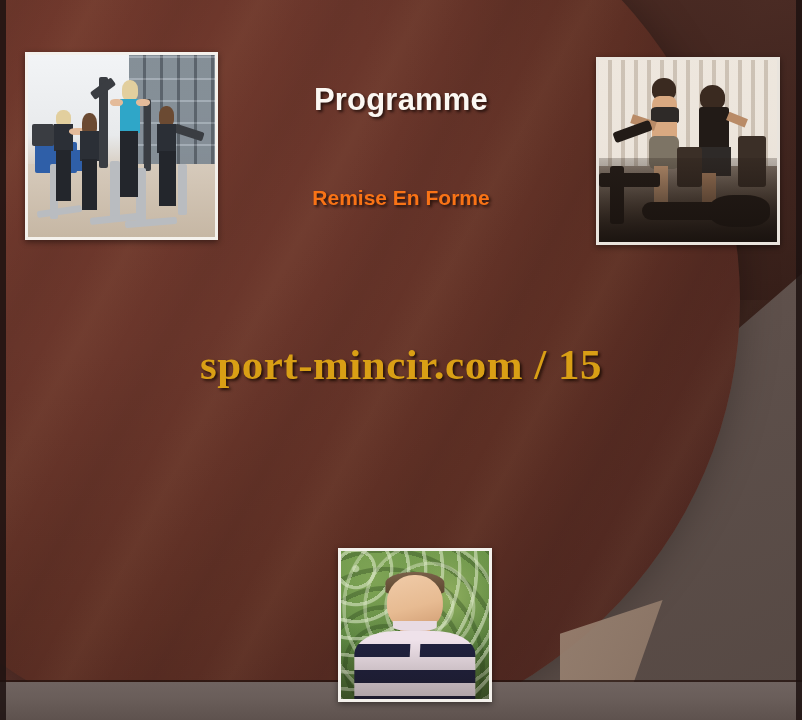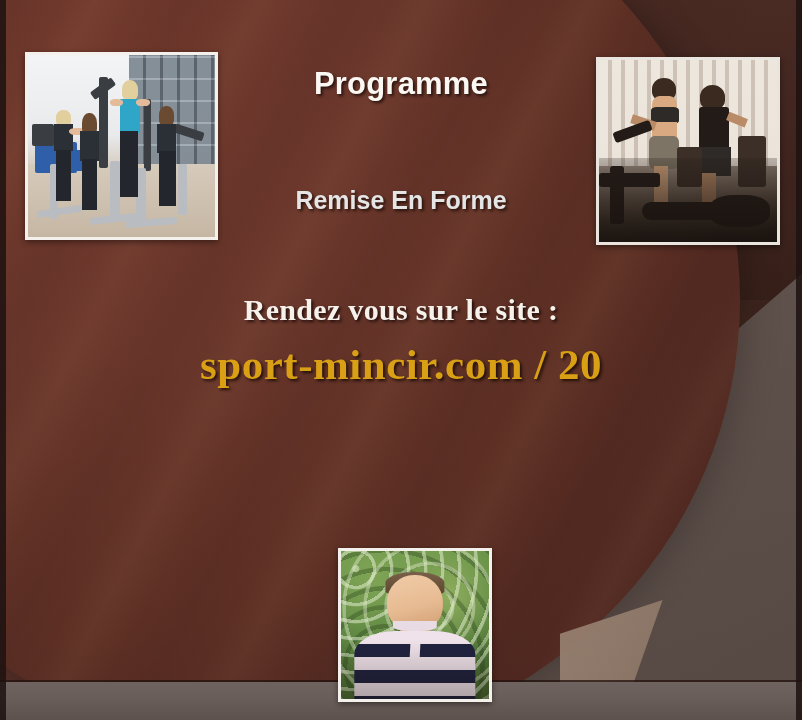--- a/index.html
+++ b/index.html
@@ -320,29 +320,29 @@
   }
 
   .headline {
     font-family: "Liberation Sans", sans-serif;
     font-weight: bold;
     color: #fbf7f2;
     font-size: 31px;
     letter-spacing: 0.2px;
     text-shadow: 2px 2px 3px rgba(20, 8, 5, 0.75);
   }
-  #line-programme { top: 66px; }
+  #line-programme { top: 82px; }
   #line-de        { top: 139px; font-size: 28px; }
 
   #line-remise {
     top: 186px;
     font-family: "Liberation Sans", sans-serif;
     font-weight: bold;
-    font-size: 25px;
-    color: #e5e5e5;
+    font-size: 21px;
+    color: #f97316;
     text-shadow: 2px 2px 3px rgba(25, 10, 4, 0.8);
   }
 
   #line-rendez {
     top: 293px;
     font-family: "Liberation Serif", serif;
     font-weight: bold;
     font-size: 30px;
     color: #f6f1ea;
     letter-spacing: 0.3px;
@@ -466,18 +466,17 @@
       <div class="pt-body"></div>
       <div class="pt-shade"></div>
     </div>
   </div>
 
   <div class="txt headline" id="line-programme">Programme</div>
 
 
   <div class="txt" id="line-remise">Remise En Forme</div>
 
-  <div class="txt" id="line-rendez">Rendez vous sur le site :</div>
-
-  <div class="txt" id="line-url">sport-mincir.com / 20</div>
+
+  <div class="txt" id="line-url">sport-mincir.com / 15</div>
 
 
 </div>
 
 </body></html>

